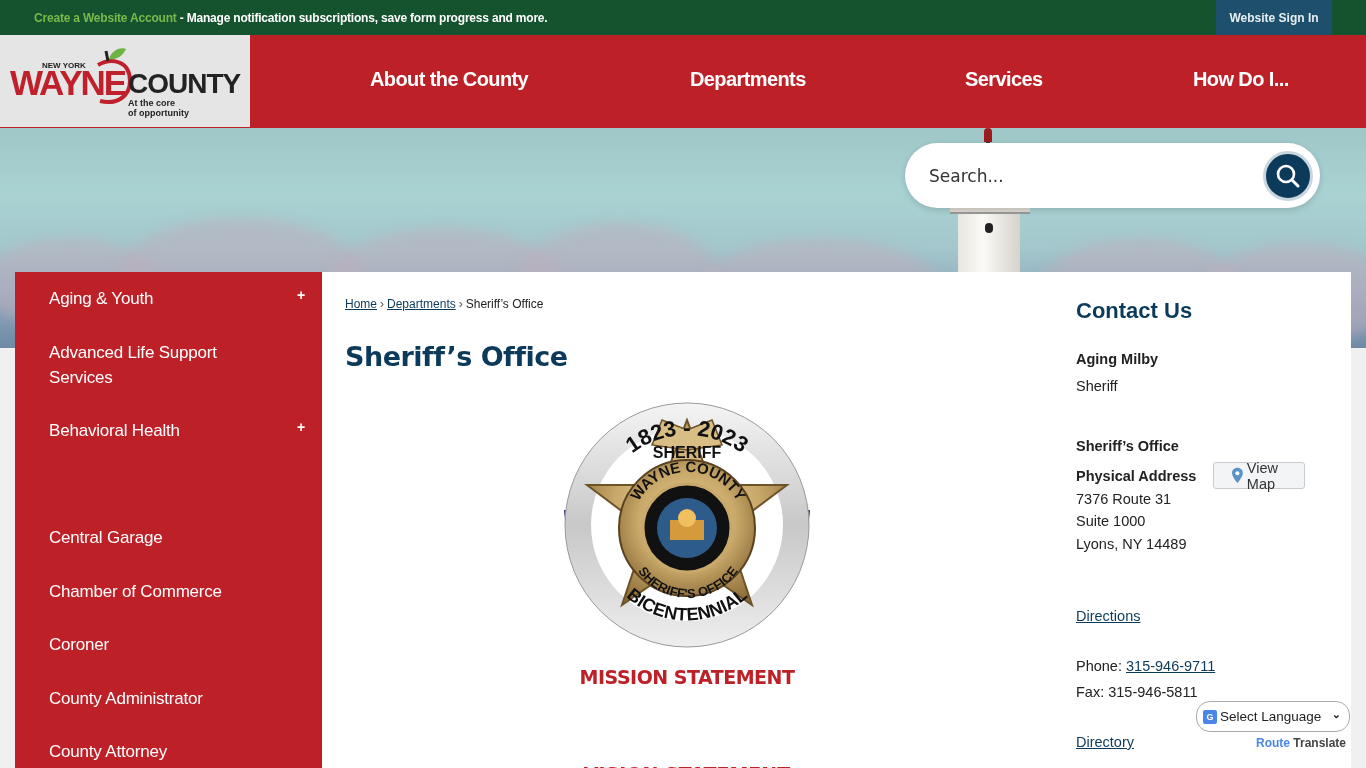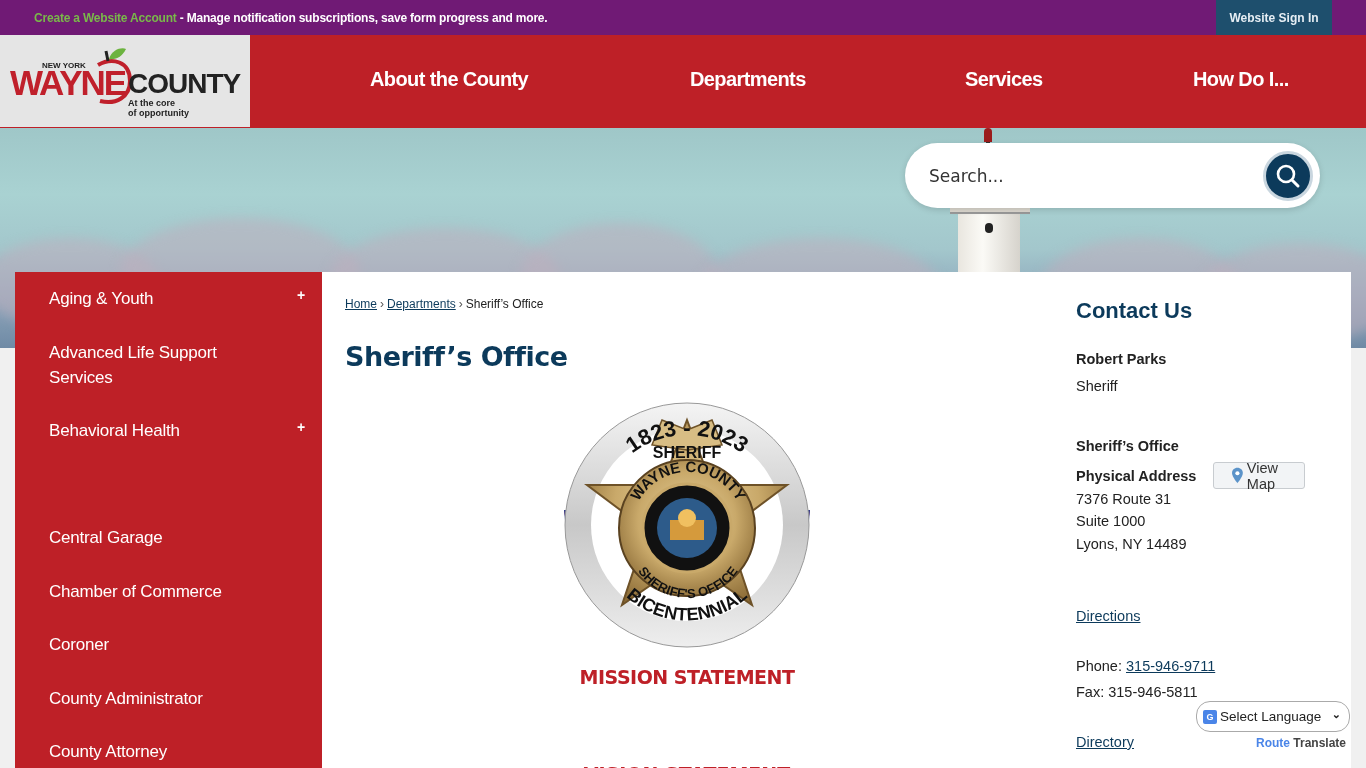--- a/index.html
+++ b/index.html
@@ -1,20 +1,20 @@
 <!DOCTYPE html>
 <html><head>
 <meta charset="utf-8">
 <style>
   * { box-sizing: border-box; margin: 0; padding: 0; }
   html, body { width: 1366px; height: 768px; overflow: hidden; }
   body { font-family: "Liberation Sans", sans-serif; background: #f0f0f0; position: relative; }
 
   
-  .topbar { position: absolute; left: 0; top: 0; width: 1366px; height: 49px; background: #701a75; }
+  .topbar { position: absolute; left: 0; top: 0; width: 1366px; height: 49px; background: #14532d; }
   .topbar .msg { position: absolute; left: 34px; top: 11px; font-size: 12px; color: #fff; font-weight: bold; letter-spacing: -0.2px; }
   .topbar .msg a { color: #79b84a; text-decoration: none; }
   .signin { position: absolute; left: 1216px; top: 0; width: 116px; height: 35px; background: #1e4f6d; color: #e6eef4; font-size: 12px; font-weight: bold; display: flex; align-items: center; justify-content: center; }
 
   
   .header { position: absolute; left: 0; top: 35px; width: 1366px; height: 93px; background: #be2027; }
   .logo-box { position: absolute; left: 0; top: 0; width: 250px; height: 92px; background: #e5e5e5; }
   .logo-ny { position: absolute; left: 42px; top: 26px; font-size: 8px; font-weight: bold; color: #222; }
   .logo-wayne { position: absolute; left: 10px; top: 28px; font-size: 35px; font-weight: bold; color: #c0202b; letter-spacing: -2px; font-family: "Liberation Sans", sans-serif; transform: scaleY(1.0); }
   .logo-county { position: absolute; left: 128px; top: 33px; font-size: 28px; font-weight: bold; color: #222; letter-spacing: -1px; }
@@ -190,21 +190,21 @@
     <text font-size="15" font-weight="bold" font-family="Liberation Sans, sans-serif" fill="#111"><textPath href="#ringTop" startOffset="50%" text-anchor="middle">WAYNE COUNTY</textPath></text>
     <text font-size="13" font-weight="bold" font-family="Liberation Sans, sans-serif" fill="#111"><textPath href="#ringBot" startOffset="50%" text-anchor="middle">SHERIFF'S OFFICE</textPath></text>
     <text font-size="18" font-weight="bold" font-family="Liberation Sans, sans-serif" fill="#111"><textPath href="#arcBot" startOffset="50%" text-anchor="middle">BICENTENNIAL</textPath></text>
   </svg>
 
   <div class="mission-h">MISSION STATEMENT</div>
   <div class="vision-h">VISION STATEMENT</div>
 
   <div class="contact">
     <h2 class="c-title">Contact Us</h2>
-    <div class="c-name">Robert Parks</div>
+    <div class="c-name">Aging Milby</div>
     <div class="c-role">Sheriff</div>
     <div class="c-office">Sheriff’s Office</div>
     <div class="c-addr-label">Physical Address</div>
     <div class="viewmap">
       <svg width="12" height="17" viewBox="0 0 12 17">
         <path d="M6 0 C 2.5 0, 0 2.6, 0 5.8 C 0 10, 6 17, 6 17 C 6 17, 12 10, 12 5.8 C 12 2.6, 9.5 0, 6 0 Z" fill="#5b93c9"></path>
         <circle cx="6" cy="6" r="2.3" fill="#fff"></circle>
       </svg>
       <span>View Map</span>
     </div>

